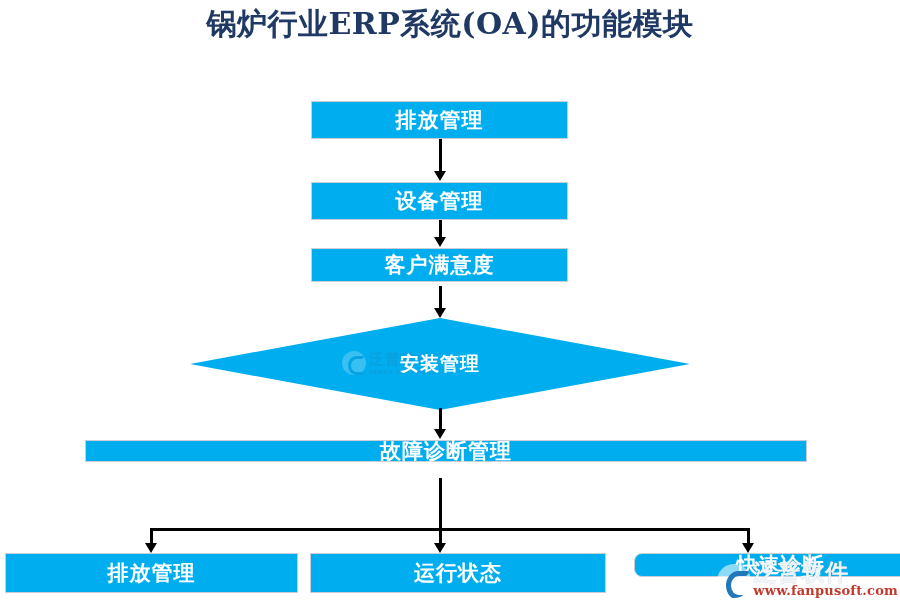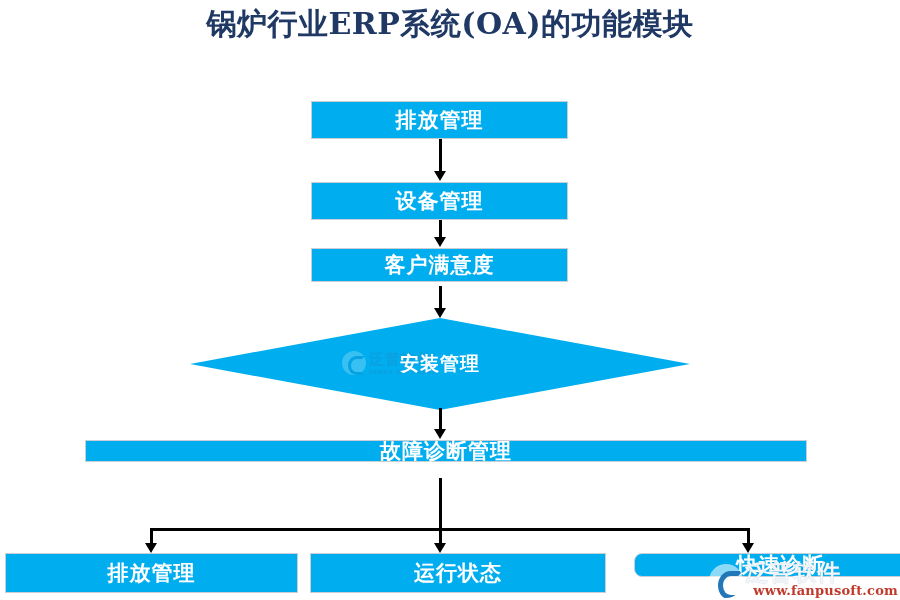--- a/index.html
+++ b/index.html
@@ -192,21 +192,20 @@
     white-space: nowrap;
   }
   .wm-corner .wmc-url {
     font-family: "DejaVu Serif", "Liberation Serif", serif;
     font-size: 13px;
     font-weight: bold;
     color: #c0392b;
     letter-spacing: 0.2px;
     line-height: 1.1;
     white-space: nowrap;
-    margin-left: 8px;
   }
 </style>
 </head>
 <body>
 
 <div id="canvas">
 
   <div id="title">锅炉行业ERP系统(OA)的功能模块</div>
 
   <div class="node" style="left:311px; top:101px; width:257px; height:38px;">

